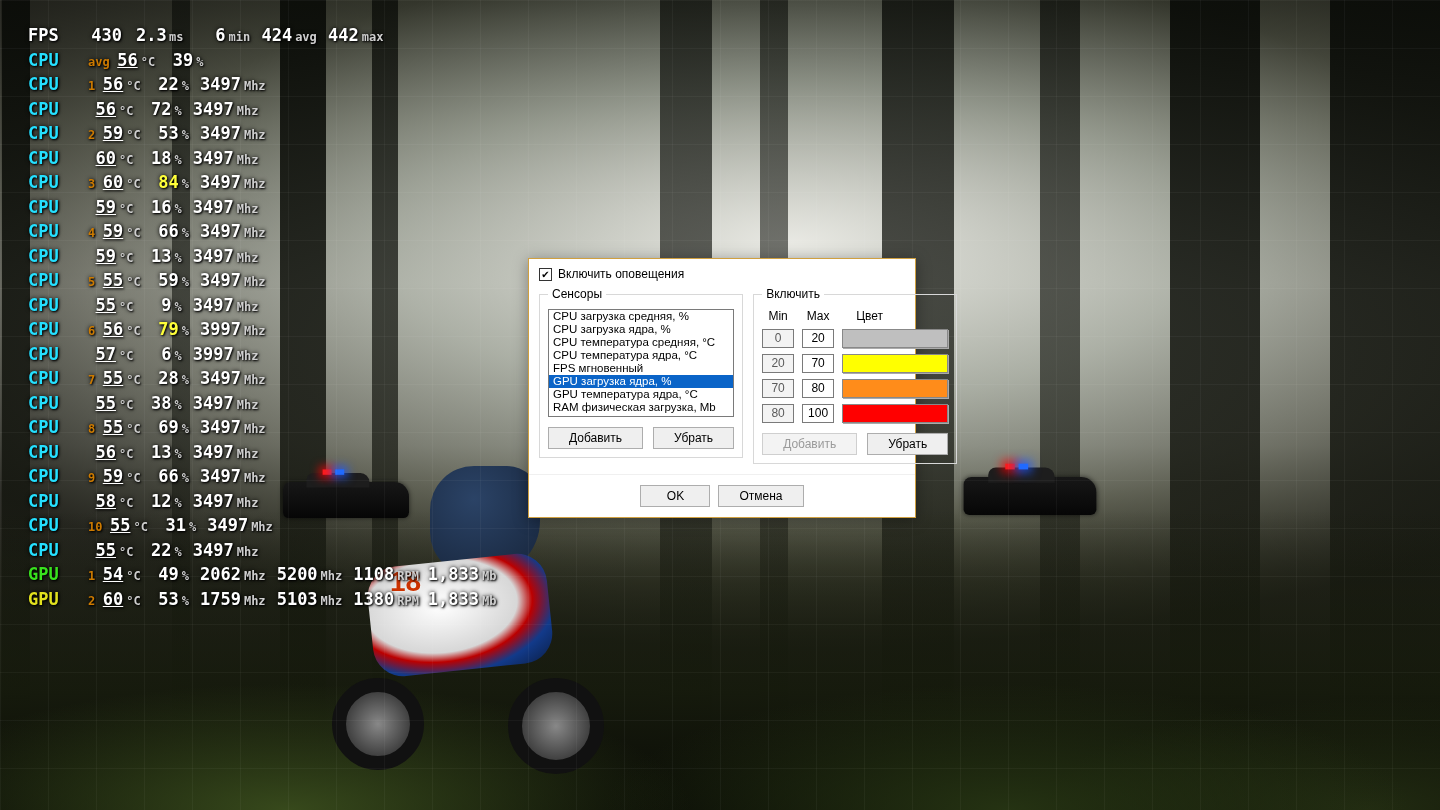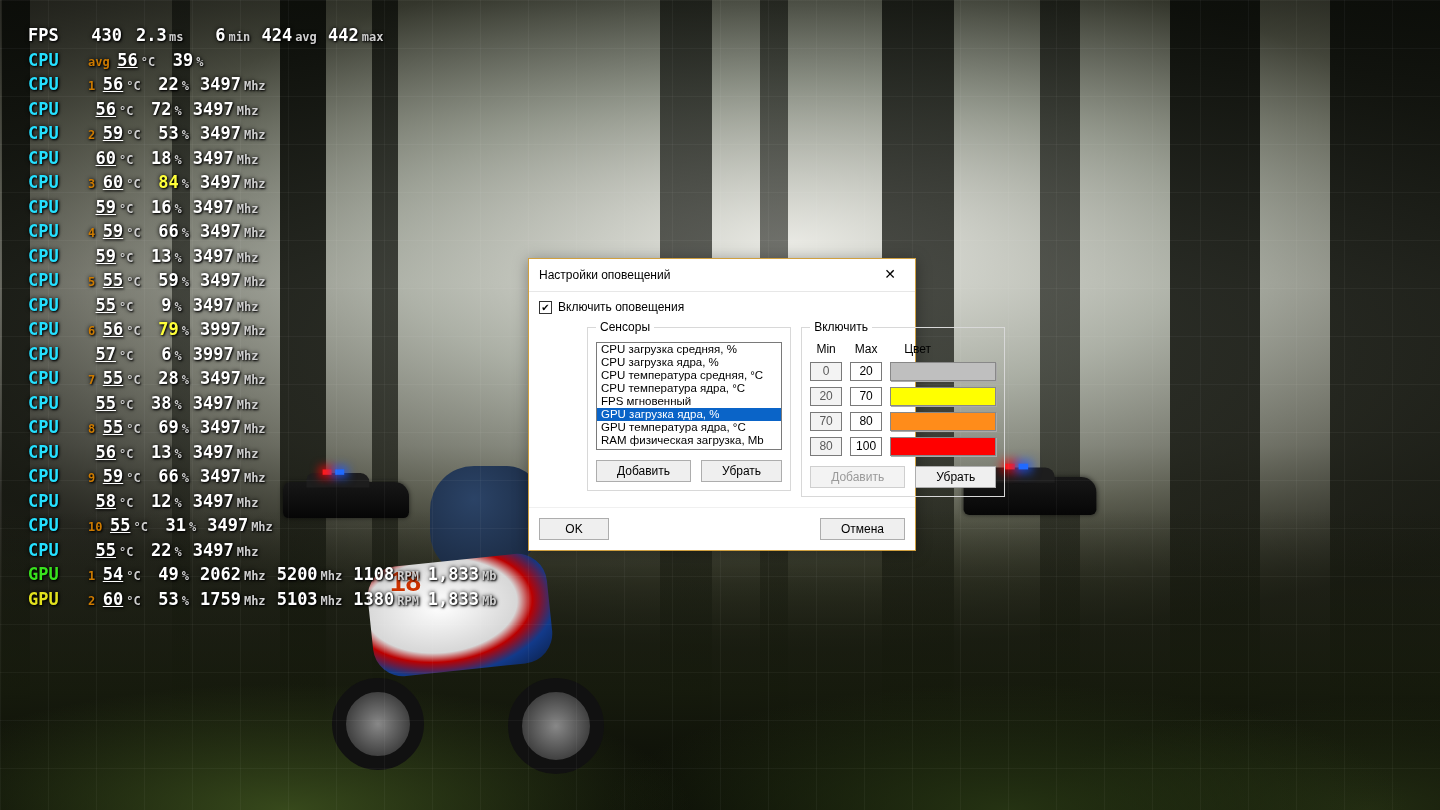--- a/index.html
+++ b/index.html
@@ -51,35 +51,35 @@
   .dialog { position:absolute; left:528px; top:258px; width:388px; background:#fff; border:1px solid #d0a040; box-shadow:0 2px 14px rgba(0,0,0,.35); font-size:12px; }
   .titlebar { display:flex; align-items:center; justify-content:space-between; padding:6px 6px 6px 10px; background:#fff; border-bottom:1px solid #e7e7e7; }
   .titlebar .title { color:#000; font-size:12px; }
   .titlebar .close { width:38px; height:20px; text-align:center; line-height:18px; font-size:14px; color:#000; }
   .body { padding:8px 10px 10px; }
   .chk-row { display:flex; align-items:center; gap:6px; margin-bottom:6px; color:#000; }
   .chk { width:13px; height:13px; border:1px solid #333; background:#fff; display:inline-flex; align-items:center; justify-content:center; font-size:10px; }
   .cols { display:flex; gap:10px; align-items:flex-start; }
   fieldset { border:1px solid #d8d8d8; padding:8px 8px 8px 8px; }
   legend { padding:0 4px; color:#000; font-size:12px; }
-  .sensors { width:172px;margin-left:48px; }
+  .sensors { width:172px; }
   .sensor-list { border:1px solid #7a7a7a; background:#fff; height:108px; overflow:hidden; }
   .sensor-item { padding:0px 4px; color:#000; font-size:11.5px; line-height:13px; white-space:nowrap; }
   .sensor-item.sel { background:#0a64c8; color:#fff; }
   .btnrow { display:flex; gap:10px; margin-top:10px; }
   .wbtn { height:22px; min-width:64px; padding:0 20px; background:#efefef; border:1px solid #adadad; color:#000; font-size:12px; display:inline-flex; align-items:center; justify-content:center; }
   .wbtn.disabled { color:#9a9a9a; border-color:#cfcfcf; background:#f3f3f3; }
   .limits { flex:1; }
   .limhead { display:flex; gap:8px; color:#000; margin-bottom:6px; }
   .limhead .c1{ width:32px; text-align:center;} .limhead .c2{ width:32px; text-align:center;} .limhead .c3{ flex:1; padding-left:14px;}
   .limrow { display:flex; gap:8px; align-items:center; margin-bottom:6px; }
   .numbox { width:32px; height:19px; border:1px solid #7a7a7a; background:#fff; text-align:center; font-size:12px; line-height:17px; color:#000; }
   .numbox.ro { background:#f3f3f3; color:#5a5a5a; }
   .swatch { flex:1; height:19px; border:1px solid #888; box-shadow:1px 1px 0 #aaa; }
-  .footer { display:flex; justify-content:space-between; gap:8px; padding:10px 10px 10px; border-top:1px solid #f0f0f0; }
+  .footer { display:flex; justify-content:center; gap:8px; padding:10px 10px 10px; border-top:1px solid #f0f0f0; }
 
   
   .biker { position:absolute; left:340px; top:460px; width:260px; height:300px; pointer-events:none; }
   .biker .body { position:absolute; left:90px; top:6px; width:110px; height:110px; background:radial-gradient(circle at 40% 30%, #2b4366, #16243a); border-radius:40% 30% 50% 40%; }
   .biker .tank { position:absolute; left:30px; top:100px; width:180px; height:110px; background:radial-gradient(ellipse at 40% 40%, #fff, #d7d7d7 50%, #b00 60%, #123a8a 75%, #0b1e44); border-radius:30px; transform:rotate(-6deg); }
   .biker .num { position:absolute; left:50px; top:108px; font:800 28px/1 sans-serif; color:#c30; text-shadow:0 0 2px #fff; }
   .biker .fw { position:absolute; left:-8px; top:218px; width:92px; height:92px; border:14px solid #111; border-radius:50%; background:radial-gradient(circle,#888,#222); }
   .biker .rw { position:absolute; left:168px; top:218px; width:96px; height:96px; border:14px solid #111; border-radius:50%; background:radial-gradient(circle,#888,#222); }
 
   
@@ -379,24 +379,20 @@
         <span class="unit">Mhz</span>
         <span class="mhz">1380</span>
         <span class="unit">RPM</span>
         <span class="mhz" style="width:52px">1,833</span>
         <span class="unit">Mb</span>
       </div>
     </div>
 </div>
 
 <div class="dialog">
-  <div class="titlebar">
-    <span class="title">Настройки оповещений</span>
-    <span class="close">✕</span>
-  </div>
   <div class="body">
     <div class="chk-row">
       <span class="chk">✔</span>
       <span>Включить оповещения</span>
     </div>
     <div class="cols">
       <fieldset class="sensors">
         <legend>Сенсоры</legend>
         <div class="sensor-list" id="sensor-list">
             <div class="sensor-item">CPU загрузка средняя, %</div>

